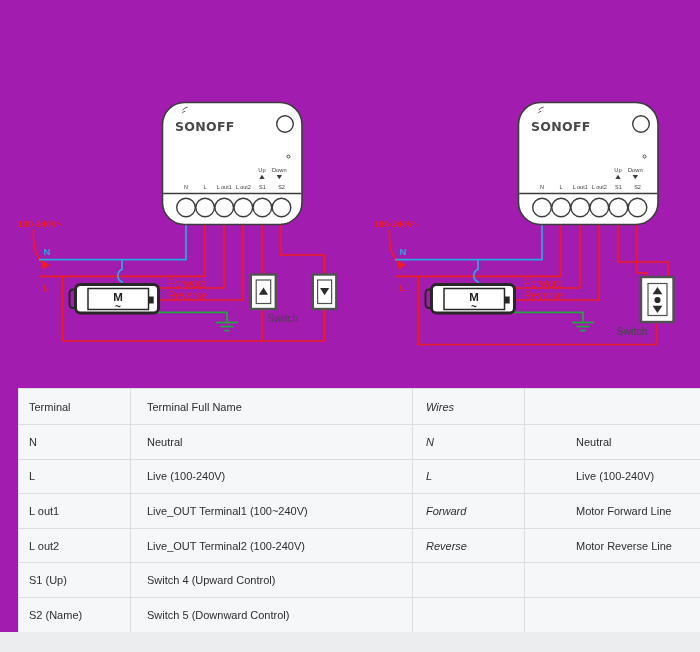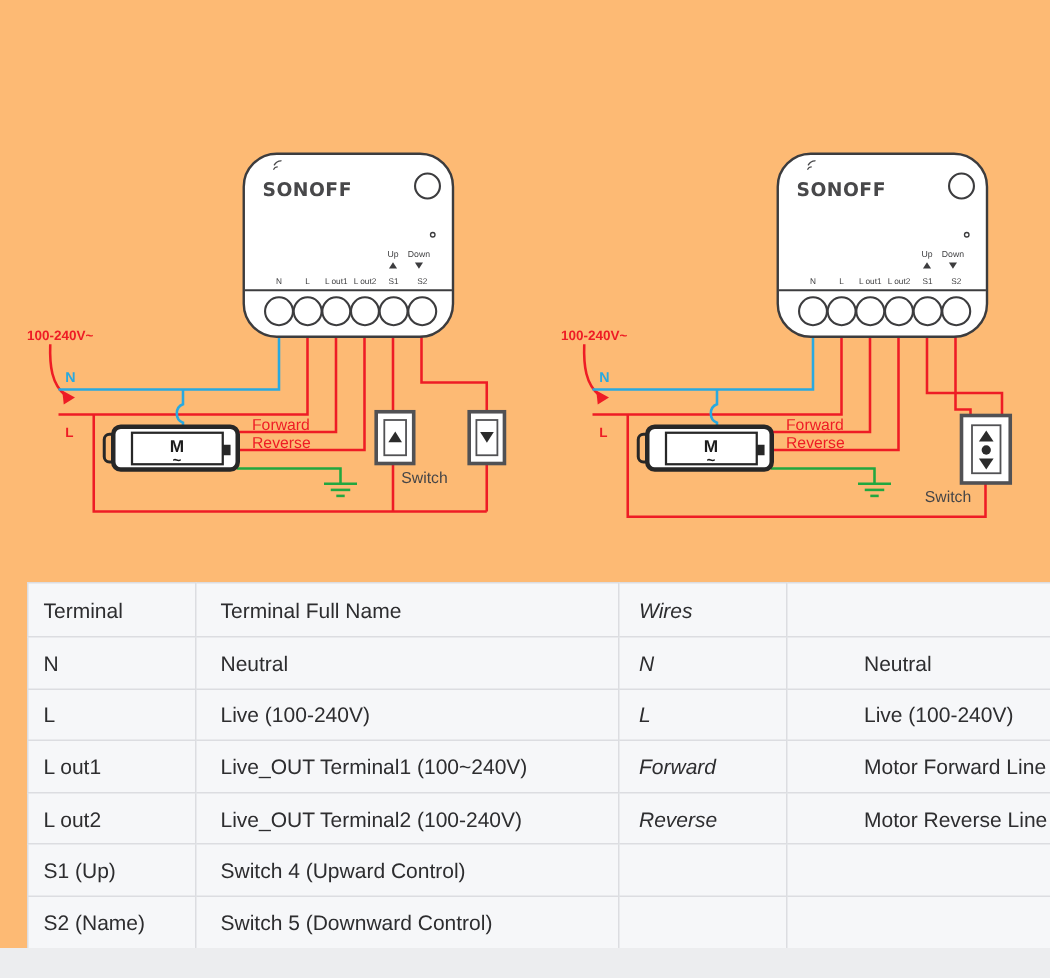--- a/index.html
+++ b/index.html
@@ -1,24 +1,24 @@
 <!DOCTYPE html>
 <html><head>
 <meta charset="utf-8">
 <style>
   html,body{margin:0;padding:0;}
   body{width:700px;height:652px;overflow:hidden;background:#f3f4f6;
        font-family:"Liberation Sans",sans-serif;}
-  .stage{position:relative;width:700px;height:652px;background:#fdba74;}
+  .stage{position:relative;width:700px;height:652px;background:#a21caf;}
   .diagram-svg{position:absolute;left:0;top:0;}
   .footer-strip{position:absolute;left:0;top:632px;width:700px;height:20px;background:#ecedef;}
   
   .spec-table{position:absolute;left:18px;top:388px;width:669px;border-collapse:collapse;
               table-layout:fixed;background:#f6f7f9;}
-  .spec-table td{border:1px solid #dcdde1;font-size:14px;color:#2d2d2f;
+  .spec-table td{border:1px solid #dcdde1;font-size:11px;color:#2d2d2f;
                  vertical-align:middle;padding:0;white-space:nowrap;overflow:hidden;}
   .spec-table tr{height:34.6px;}
   .spec-table tr.hdr{height:36px;}
   .c1{width:101px;padding-left:10px !important;}
   .c2{width:265px;padding-left:16px !important;}
   .c3{width:98px;padding-left:13px !important;font-style:italic;}
   .c4{width:205px;padding-left:51px !important;}
   
   text{font-family:"Liberation Sans",sans-serif;}
   .t-red{fill:#ee1c25;font-weight:bold;font-size:9px;}

